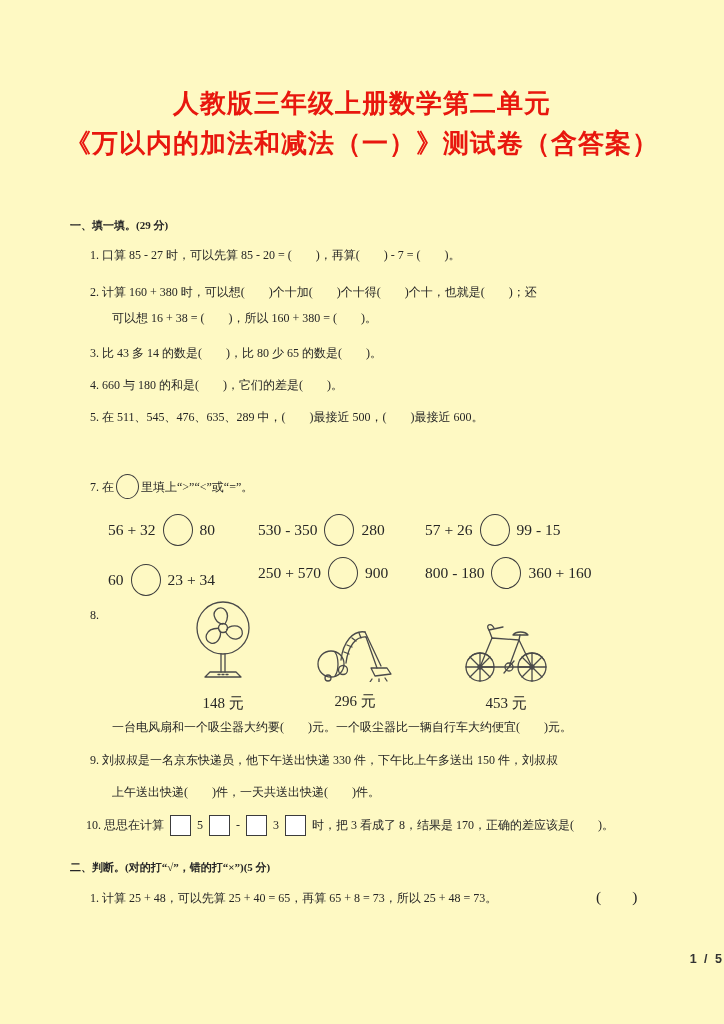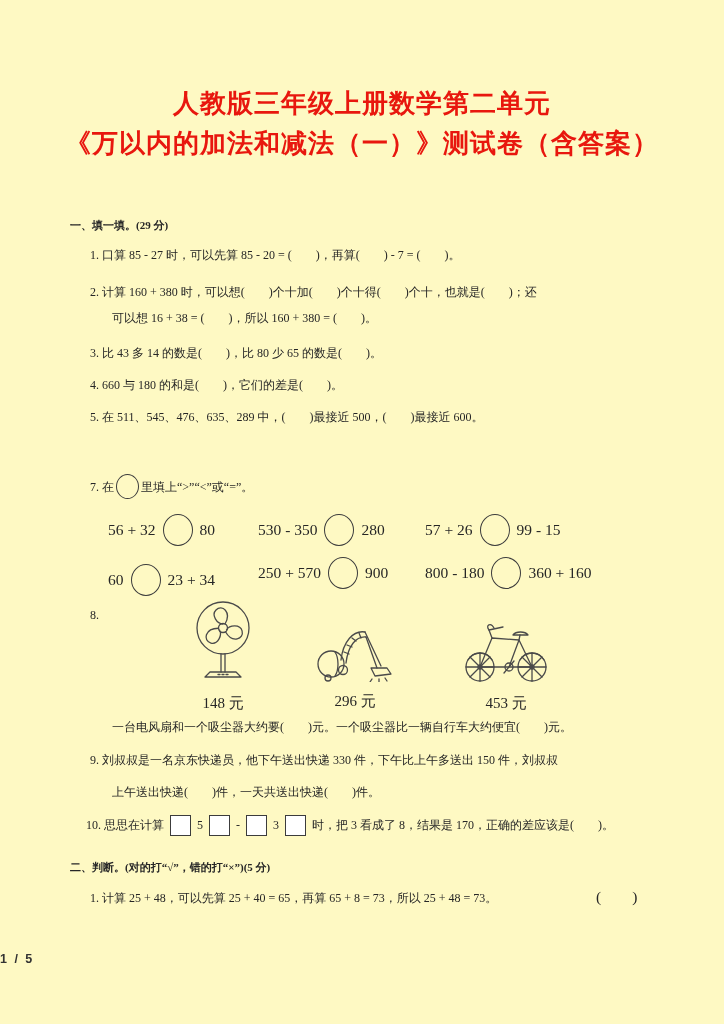--- a/index.html
+++ b/index.html
@@ -29,21 +29,21 @@
   }
   .sq {
     display:inline-block; width:19px; height:19px; flex:0 0 auto;
     border:1.3px solid #3c3c3c; margin:0 6px; background:#fff;
   }
   .figure { position:absolute; text-align:center; }
   .figure svg { display:block; margin:0 auto; stroke:#4a4a4a; fill:none; stroke-width:1.3; stroke-linecap:round; stroke-linejoin:round; }
   .price { display:block; font-size:15px; margin-top:10px; color:#262626; }
   .blank-right { position:absolute; font-size:15.5px; }
   .footer {
-    position:absolute; top:952px; left:0; width:724px; text-align:left;
+    position:absolute; top:952px; left:0; width:724px; text-align:right;
     font-family:"Liberation Sans","DejaVu Sans",sans-serif;
     font-size:12.5px; font-weight:bold; color:#333; letter-spacing:2px;
   }
 </style>
 </head>
 <body>
 
 <div class="page">
 
   <div class="title">

